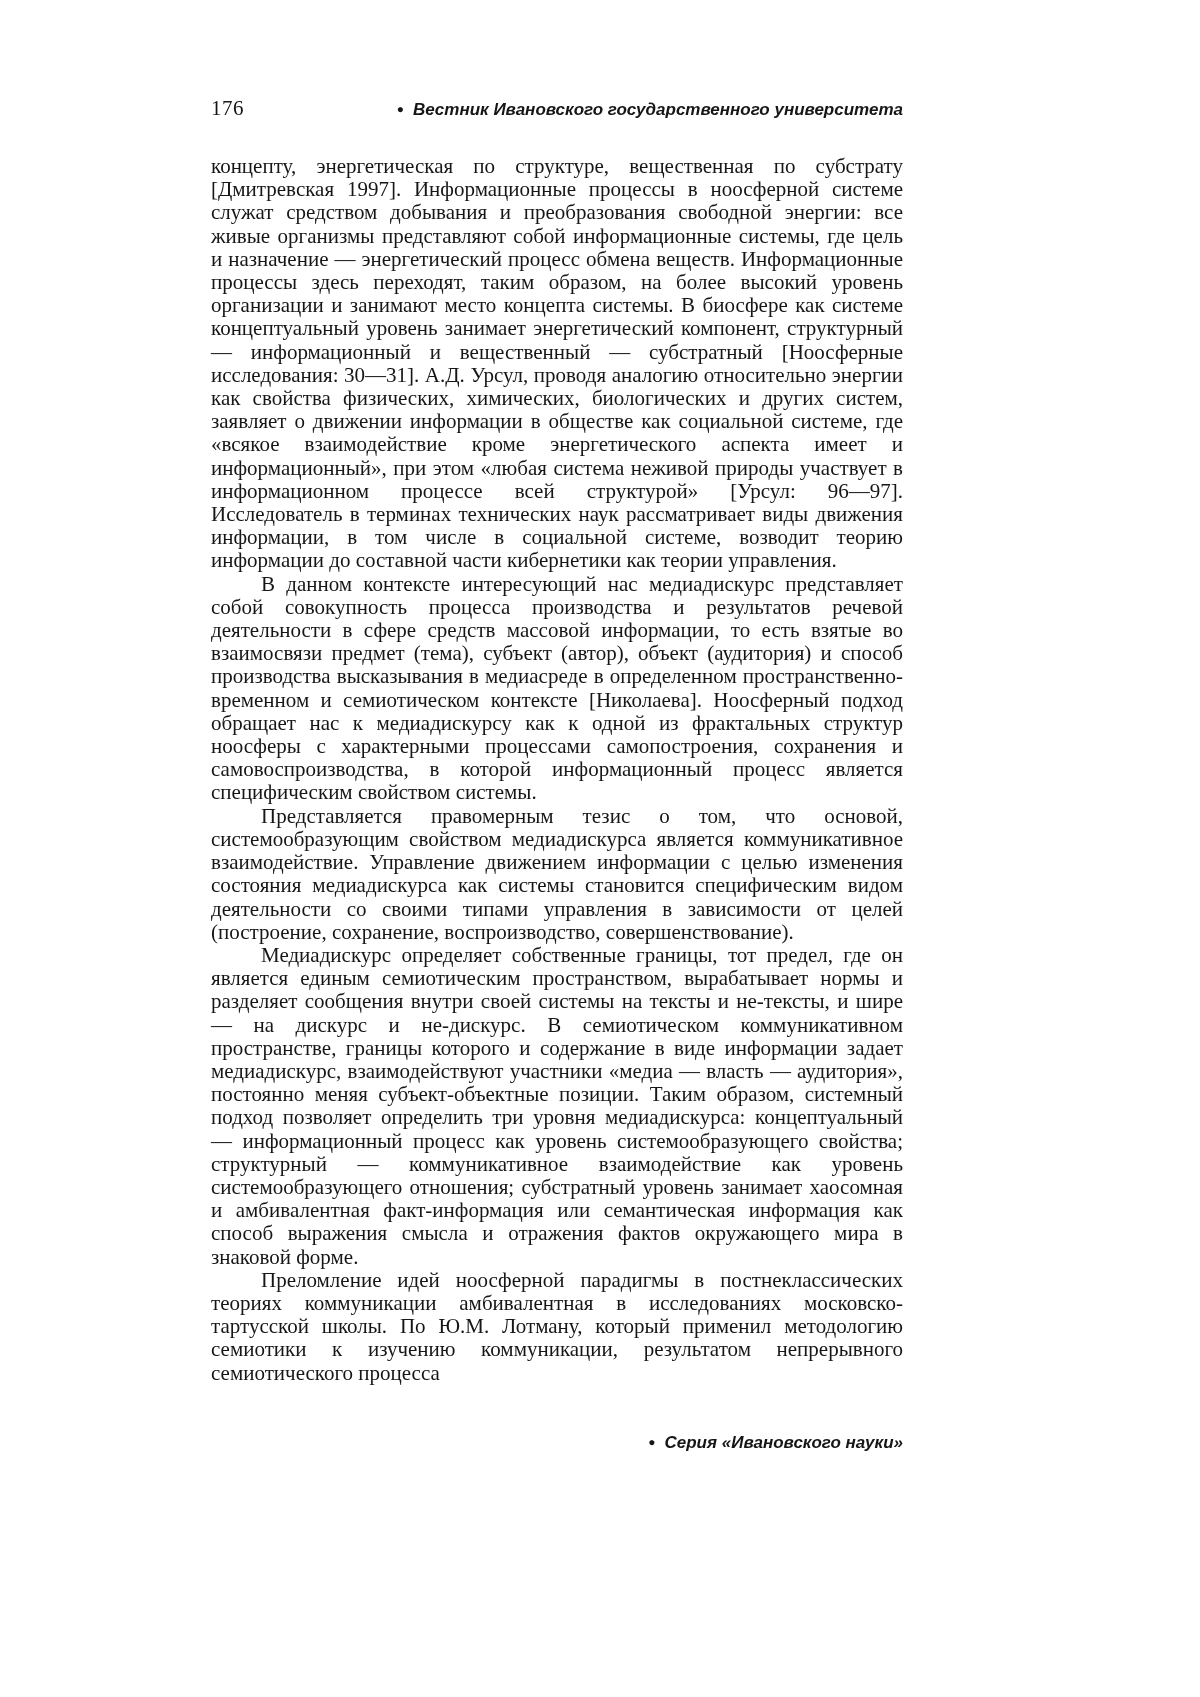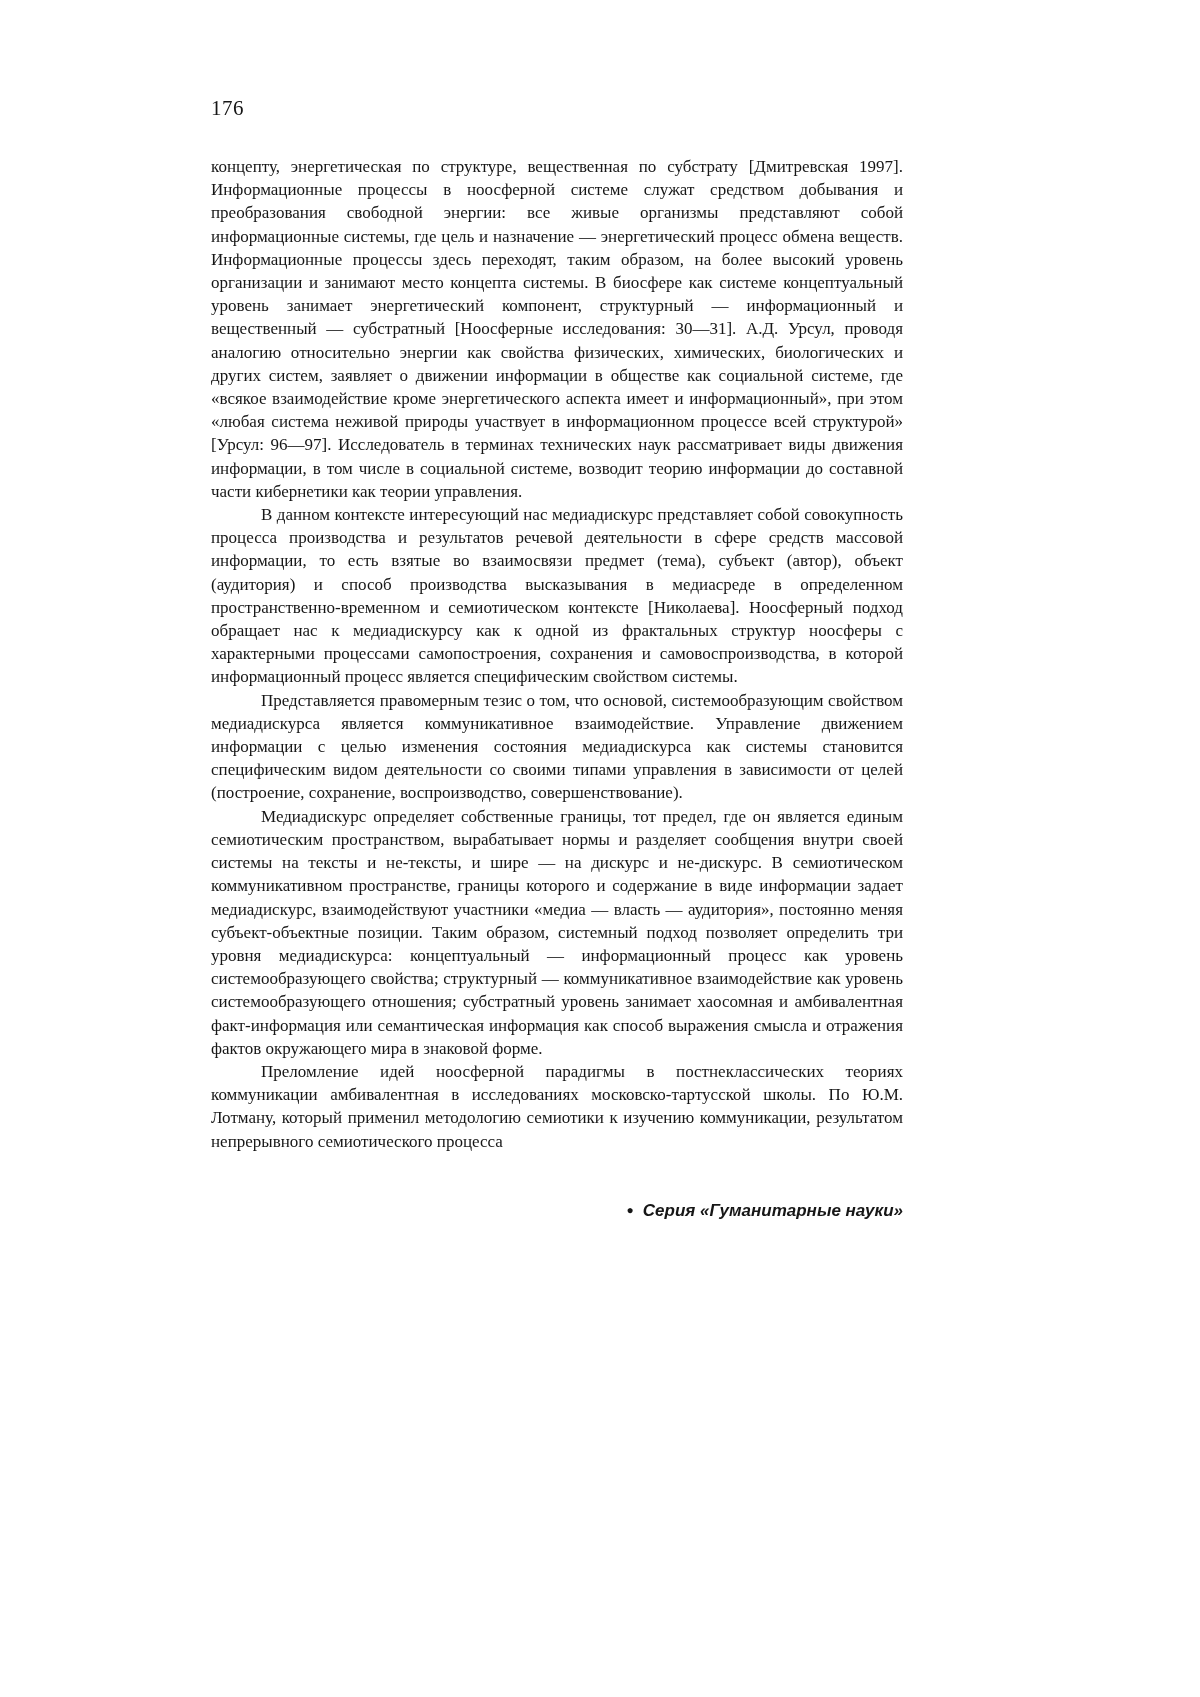--- a/index.html
+++ b/index.html
@@ -47,21 +47,21 @@
   }
   .bullet {
     display: inline-block;
     font-style: normal;
     font-size: 12px;
     vertical-align: 2px;
     margin-right: 9px;
   }
   .body-text p {
     margin: 0;
-    font-size: 17px;
+    font-size: 21px;
     line-height: 23.2px;
     text-align: justify;
     hyphens: auto;
     -webkit-hyphens: auto;
   }
   .body-text p.indent {
     text-indent: 50px;
   }
   .running-foot {
     margin-top: 48px;
@@ -69,30 +69,33 @@
   }
 </style>
 </head>
 <body>
 
 <div class="page">
   <div class="content">
 
     <div class="running-head">
       <span class="page-number">176</span>
+      <span class="head-title">
+        <span class="bullet">●</span><span>Вестник Ивановского государственного университета</span>
+      </span>
     </div>
 
     <div class="body-text">
       <p>концепту, энергетическая по структуре, вещественная по субстрату [Дмитревская 1997]. Информационные процессы в ноосферной системе служат средством добывания и преобразования свободной энергии: все живые организмы представляют собой информационные системы, где цель и назначение — энергетический процесс обмена веществ. Информационные процессы здесь переходят, таким образом, на более высокий уровень организации и занимают место концепта системы. В биосфере как системе концептуальный уровень занимает энергетический компонент, структурный — информационный и вещественный — субстратный [Ноосферные исследования: 30—31]. А.Д. Урсул, проводя аналогию относительно энергии как свойства физических, химических, биологических и других систем, заявляет о движении информации в обществе как социальной системе, где «всякое взаимодействие кроме энергетического аспекта имеет и информационный», при этом «любая система неживой природы участвует в информационном процессе всей структурой» [Урсул: 96—97]. Исследователь в терминах технических наук рассматривает виды движения информации, в том числе в социальной системе, возводит теорию информации до составной части кибернетики как теории управления.</p>
       <p class="indent">В данном контексте интересующий нас медиадискурс представляет собой совокупность процесса производства и результатов речевой деятельности в сфере средств массовой информации, то есть взятые во взаимосвязи предмет (тема), субъект (автор), объект (аудитория) и способ производства высказывания в медиасреде в определенном пространственно-временном и семиотическом контексте [Николаева]. Ноосферный подход обращает нас к медиадискурсу как к одной из фрактальных структур ноосферы с характерными процессами самопостроения, сохранения и самовоспроизводства, в которой информационный процесс является специфическим свойством системы.</p>
       <p class="indent">Представляется правомерным тезис о том, что основой, системообразующим свойством медиадискурса является коммуникативное взаимодействие. Управление движением информации с целью изменения состояния медиадискурса как системы становится специфическим видом деятельности со своими типами управления в зависимости от целей (построение, сохранение, воспроизводство, совершенствование).</p>
       <p class="indent">Медиадискурс определяет собственные границы, тот предел, где он является единым семиотическим пространством, вырабатывает нормы и разделяет сообщения внутри своей системы на тексты и не-тексты, и шире — на дискурс и не-дискурс. В семиотическом коммуникативном пространстве, границы которого и содержание в виде информации задает медиадискурс, взаимодействуют участники «медиа — власть — аудитория», постоянно меняя субъект-объектные позиции. Таким образом, системный подход позволяет определить три уровня медиадискурса: концептуальный — информационный процесс как уровень системообразующего свойства; структурный — коммуникативное взаимодействие как уровень системообразующего отношения; субстратный уровень занимает хаосомная и амбивалентная факт-информация или семантическая информация как способ выражения смысла и отражения фактов окружающего мира в знаковой форме.</p>
       <p class="indent">Преломление идей ноосферной парадигмы в постнеклассических теориях коммуникации амбивалентная в исследованиях московско-тартусской школы. По Ю.М. Лотману, который применил методологию семиотики к изучению коммуникации, результатом непрерывного семиотического процесса</p>
     </div>
 
     <div class="running-foot">
       <span class="foot-title">
-        <span class="bullet">●</span><span>Серия «Гуманитарные науки»</span>
+        <span class="bullet">●</span><span>Серия «Ивановского науки»</span>
       </span>
     </div>
 
   </div>
 </div>
 
 </body></html>

